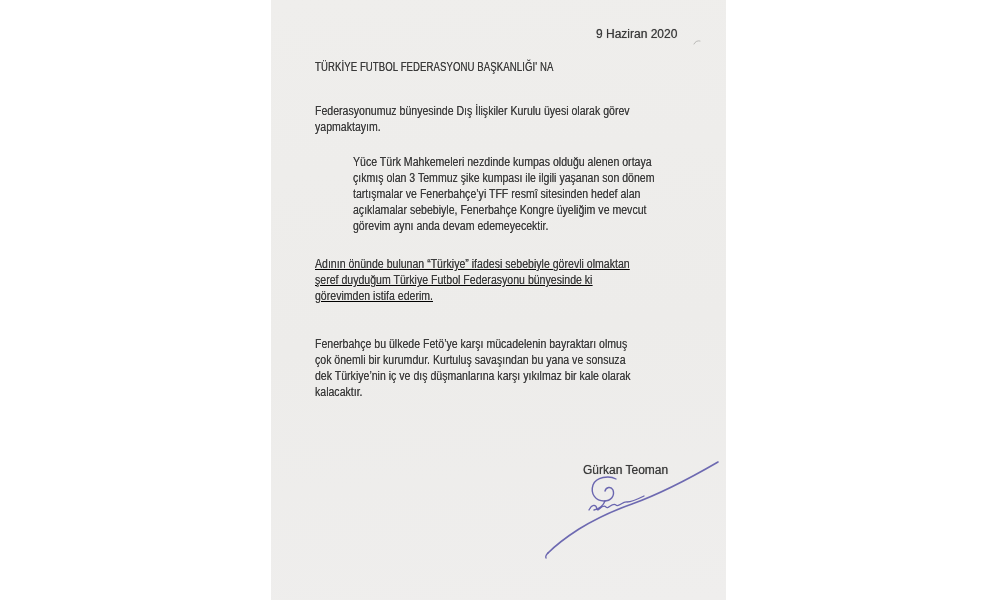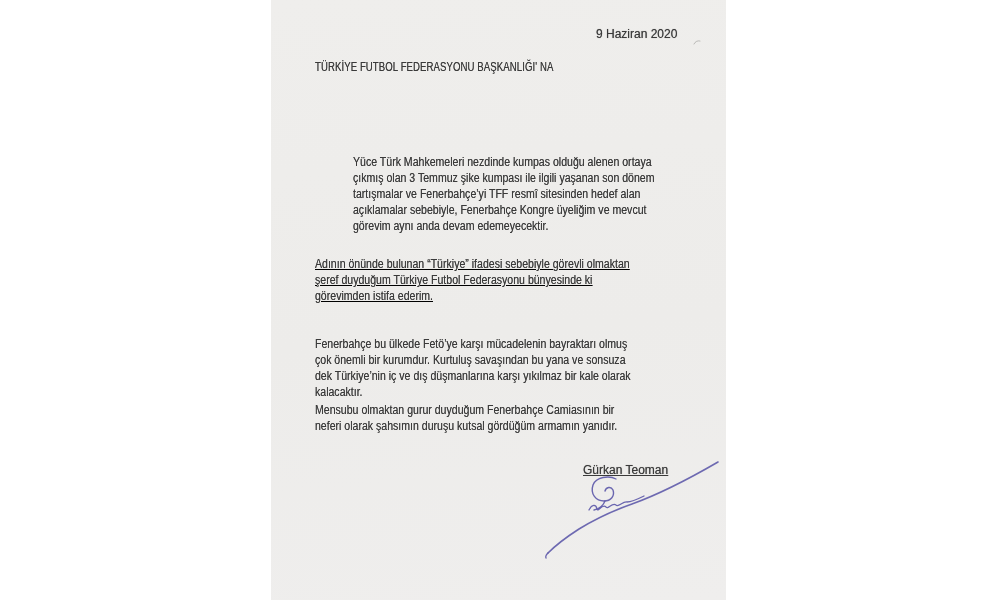--- a/index.html
+++ b/index.html
@@ -55,21 +55,20 @@
   }
   .p1 { top: 103px; }
   .p2 { top: 154px; margin-left: 38px; }
   .p3 { top: 256px; text-decoration: underline; }
   .p4 { top: 336px; }
   .p5 { top: 402px; }
   .signatory {
     position: absolute;
     left: 312px;
     top: 462px;
-    text-decoration: underline;
   }
   .sig-svg {
     position: absolute;
     left: 266px;
     top: 452px;
     width: 190px;
     height: 110px;
   }
   .pen-mark-svg {
     position: absolute;
@@ -86,20 +85,24 @@
   <div class="page">
 
     <div class="txt date">9 Haziran 2020</div>
 
     <svg class="pen-mark-svg" viewBox="0 0 10 8" aria-hidden="true">
       <path d="M1,6 Q3,2 7,3" stroke="#9a9a98" stroke-width="0.9" fill="none" stroke-linecap="round" opacity="0.7"></path>
     </svg>
 
     <div class="txt salutation">TÜRKİYE FUTBOL FEDERASYONU BAŞKANLIĞI' NA</div>
 
+    <div class="para p1">
+      <div class="txt line">Federasyonumuz bünyesinde Dış İlişkiler Kurulu üyesi olarak görev</div>
+      <div class="txt line">yapmaktayım.</div>
+    </div>
 
     <div class="para p2">
       <div class="txt line">Yüce Türk Mahkemeleri nezdinde kumpas olduğu alenen ortaya</div>
       <div class="txt line">çıkmış olan 3 Temmuz şike kumpası ile ilgili yaşanan son dönem</div>
       <div class="txt line">tartışmalar ve Fenerbahçe’yi TFF resmî sitesinden hedef alan</div>
       <div class="txt line">açıklamalar sebebiyle, Fenerbahçe Kongre üyeliğim ve mevcut</div>
       <div class="txt line">görevim aynı anda devam edemeyecektir.</div>
     </div>
 
     <div class="para p3">
@@ -108,24 +111,20 @@
       <div class="txt line">görevimden istifa ederim.</div>
     </div>
 
     <div class="para p4">
       <div class="txt line">Fenerbahçe bu ülkede Fetö’ye karşı mücadelenin bayraktarı olmuş</div>
       <div class="txt line">çok önemli bir kurumdur. Kurtuluş savaşından bu yana ve sonsuza</div>
       <div class="txt line">dek Türkiye’nin iç ve dış düşmanlarına karşı yıkılmaz bir kale olarak</div>
       <div class="txt line">kalacaktır.</div>
     </div>
 
-    <div class="para p5">
-      <div class="txt line">Mensubu olmaktan gurur duyduğum Fenerbahçe Camiasının bir</div>
-      <div class="txt line">neferi olarak şahsımın duruşu kutsal gördüğüm armamın yanıdır.</div>
-    </div>
 
     <div class="txt signatory">Gürkan Teoman</div>
 
     <svg class="sig-svg" viewBox="0 0 190 110" aria-hidden="true">
 
       <path d="M 11,101 C 16,96 28,86 42,77 C 60,66 78,58 95,52 C 120,43 150,28 181,10" stroke="#5b56a9" stroke-width="1.6" fill="none" stroke-linecap="round" opacity="0.88"></path>
 
       <path d="M 11,101 C 9,103 8,104 9,106" stroke="#5b56a9" stroke-width="1.4" fill="none" stroke-linecap="round" opacity="0.88"></path>
 
       <path d="M 79,27 C 72,23 59,25 56,33 C 53,42 59,49 67,49 C 74,49 78,44 76,38 C 74,34 69,35 68,39" stroke="#5b56a9" stroke-width="1.4" fill="none" stroke-linecap="round" opacity="0.9"></path>

